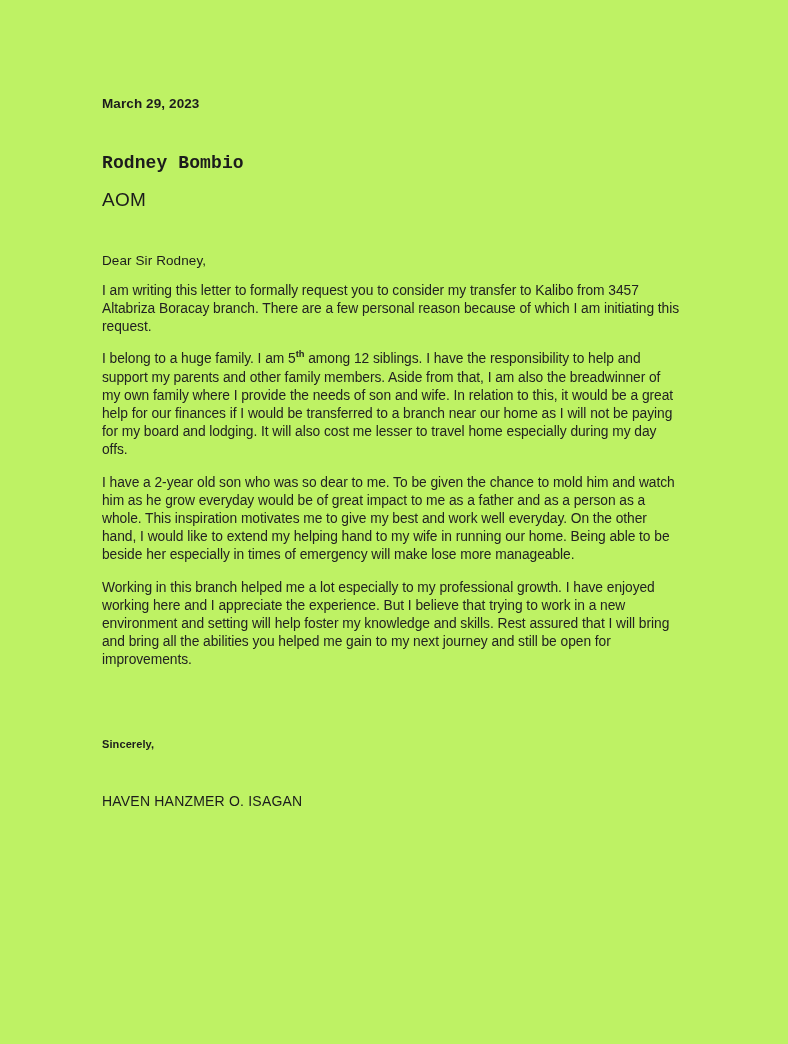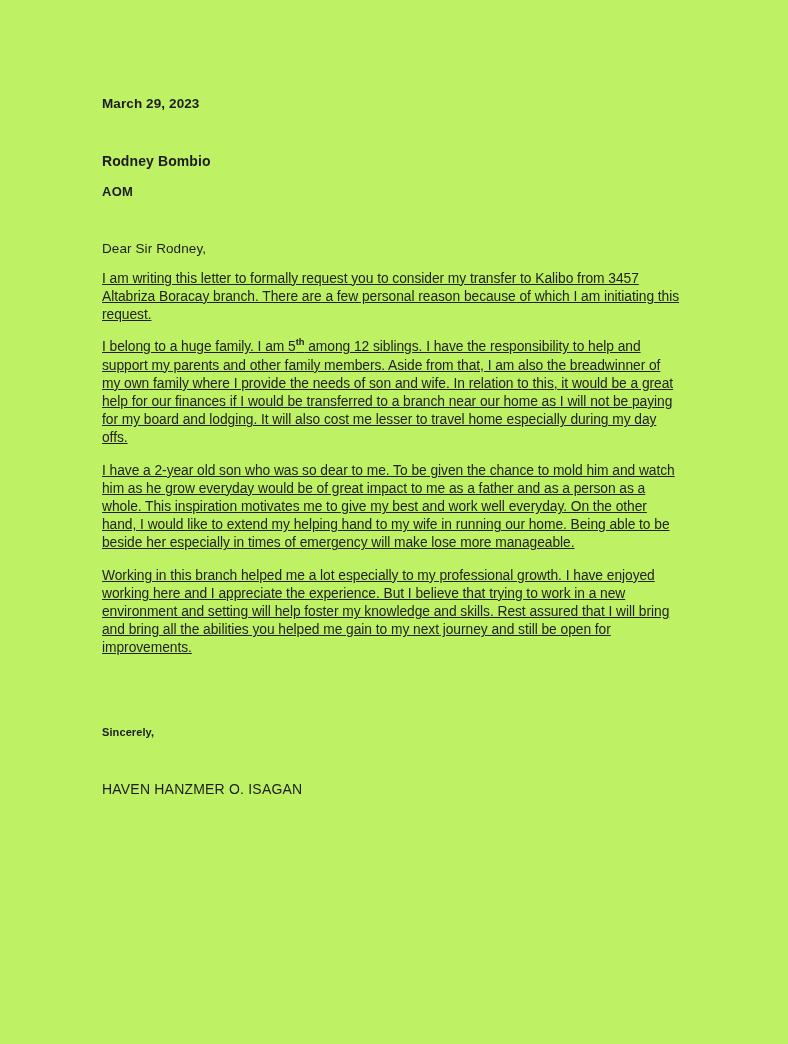--- a/index.html
+++ b/index.html
@@ -27,28 +27,29 @@
   .date-line {
     font-size: 13.5px;
     font-weight: bold;
     letter-spacing: 0.1px;
     line-height: 1.2;
   }
   .recipient-block {
     margin-top: 41px;
   }
   .recipient-name {
-    font-size: 14px;
+    font-size: 18px;
     font-weight: bold;
     line-height: 1.2;
     letter-spacing: 0.1px;
+    font-family: Liberation Mono, monospace;
   }
   .recipient-title {
-    font-size: 13px;
-    font-weight: bold;
+    font-size: 19px;
+    font-weight: normal;
     line-height: 1.2;
     margin-top: 14px;
     letter-spacing: 0.3px;
   }
   .salutation {
     font-size: 13.5px;
     font-weight: normal;
     line-height: 1.2;
     margin-top: 41px;
     letter-spacing: 0.1px;
@@ -56,21 +57,20 @@
   .body-copy {
     margin-top: 13px;
   }
   .para {
     font-size: 13.8px;
     line-height: 18.2px;
     margin: 0 0 14px 0;
     text-align: left;
     color: #222222;
     letter-spacing: -0.05px;
-    text-decoration: underline;
   }
   .para:last-child {
     margin-bottom: 0;
   }
   .para sup {
     font-size: 0.68em;
     font-weight: bold;
     vertical-align: super;
     line-height: 0;
   }

